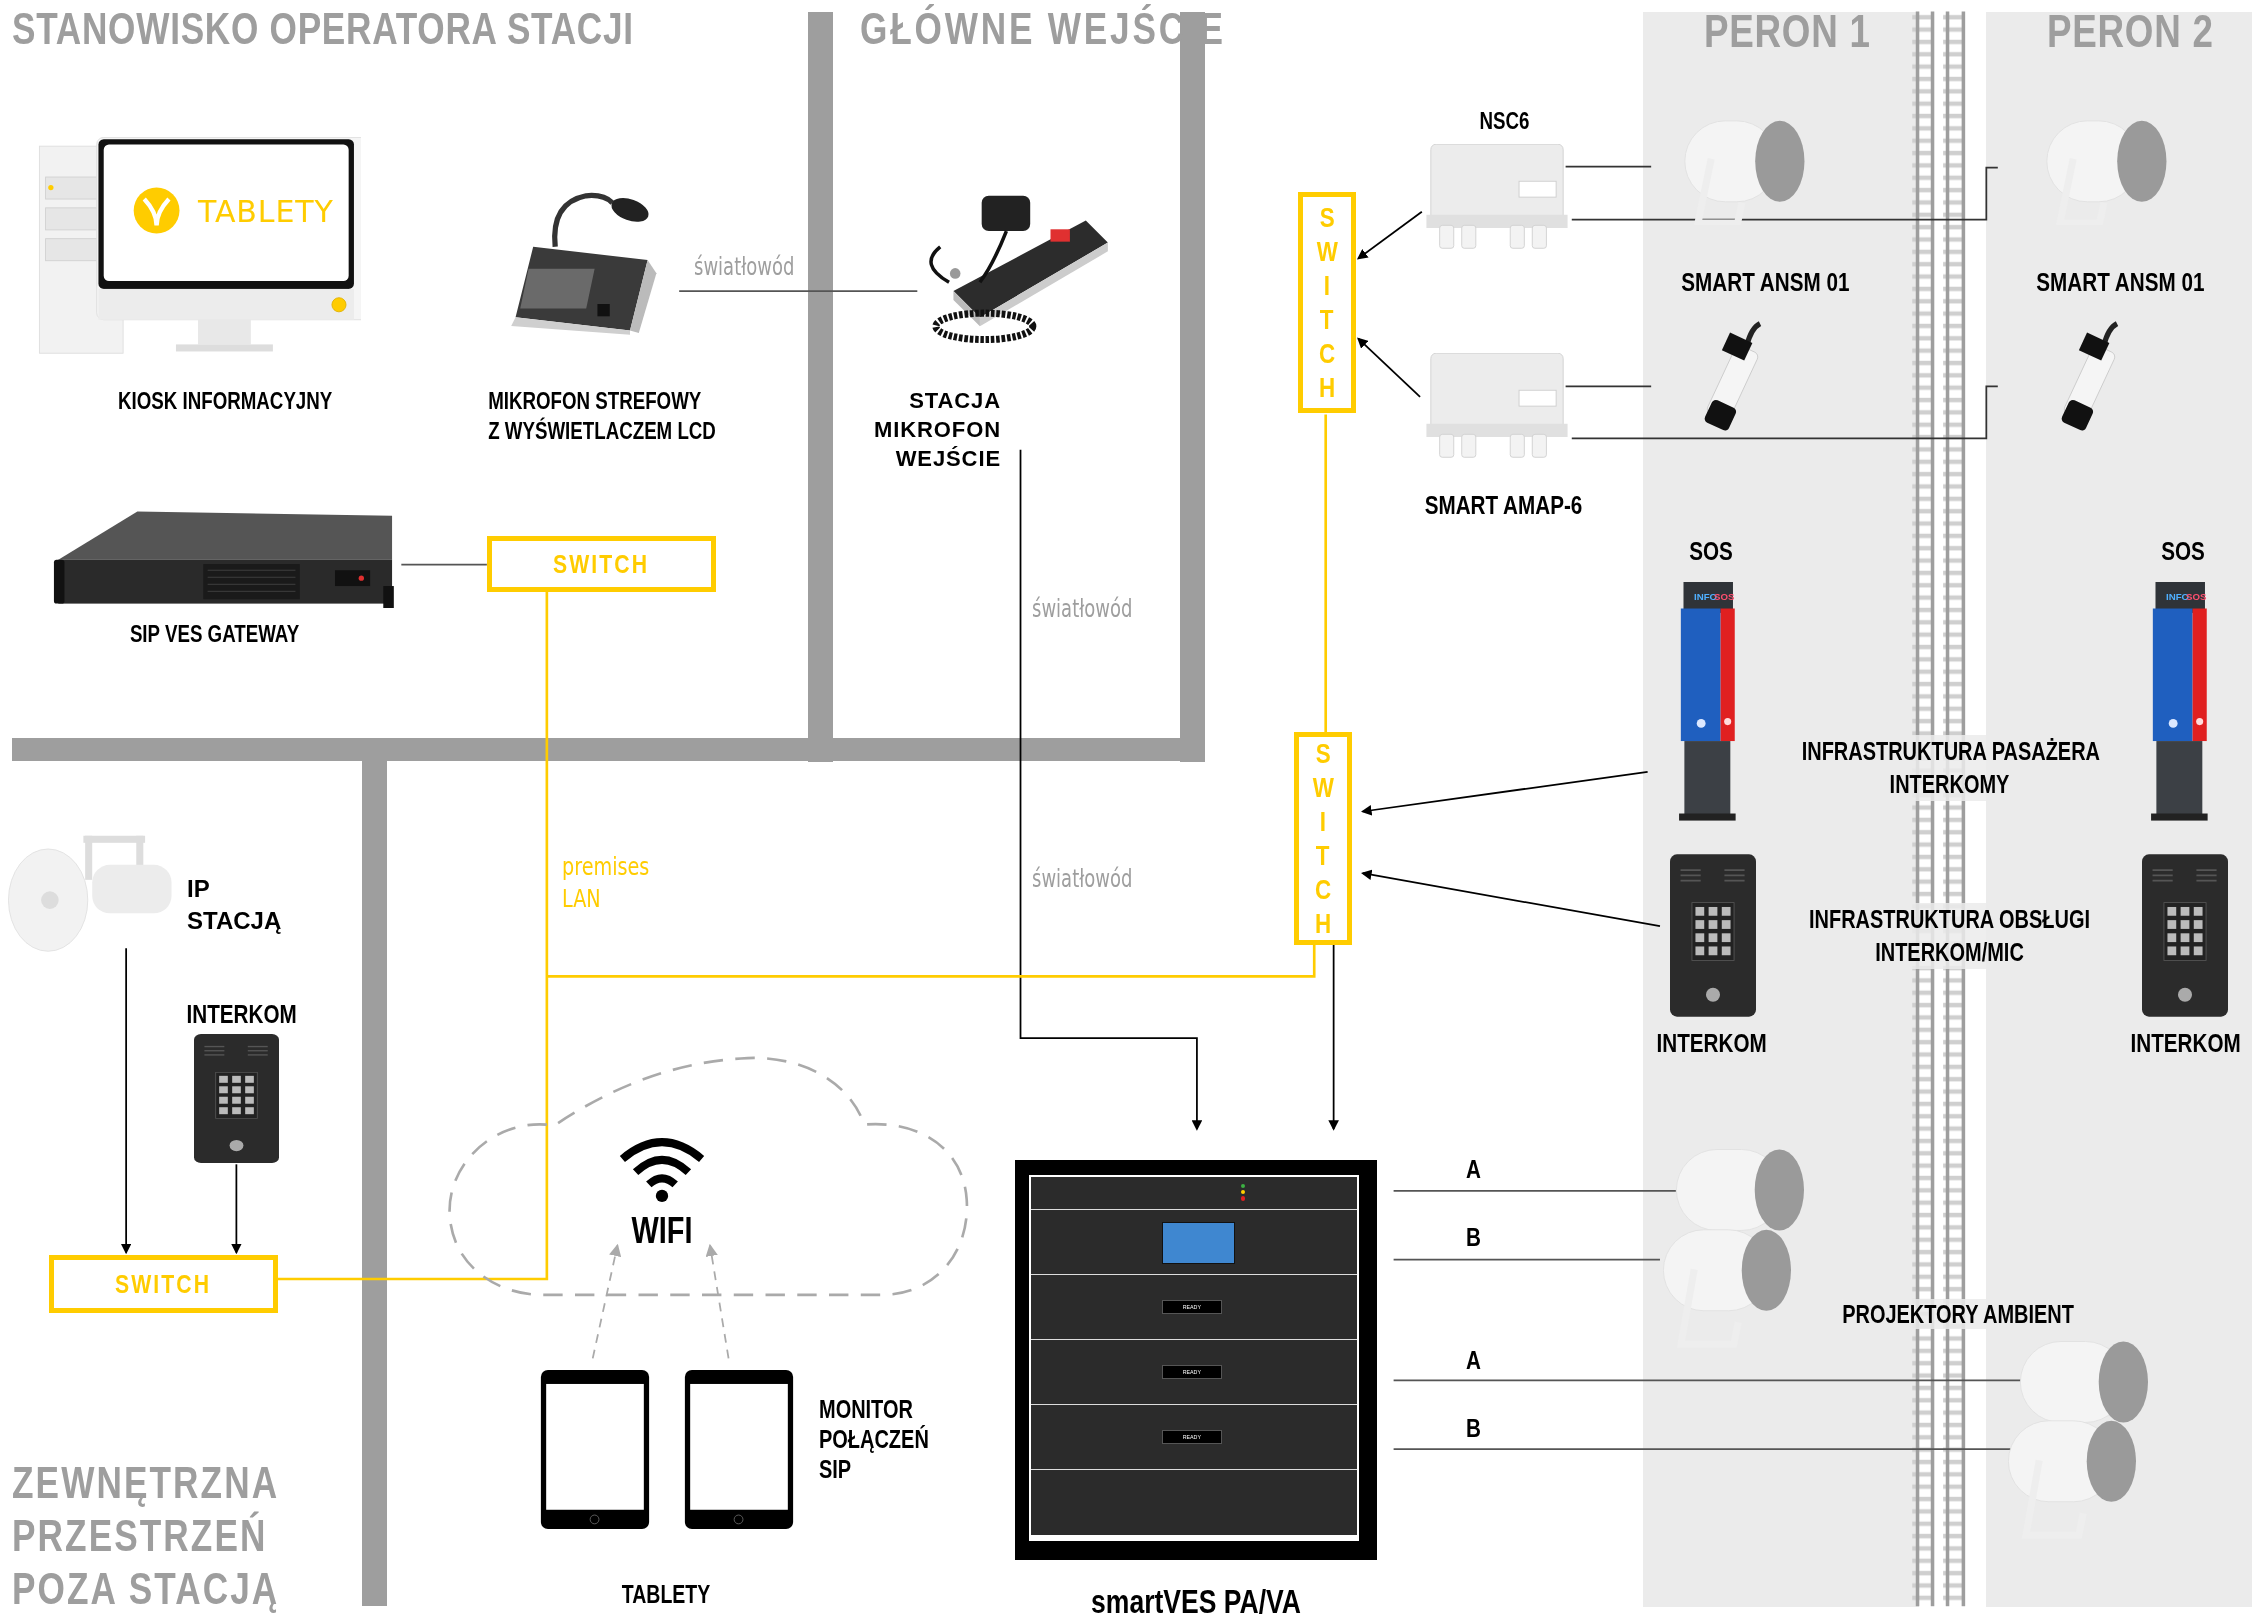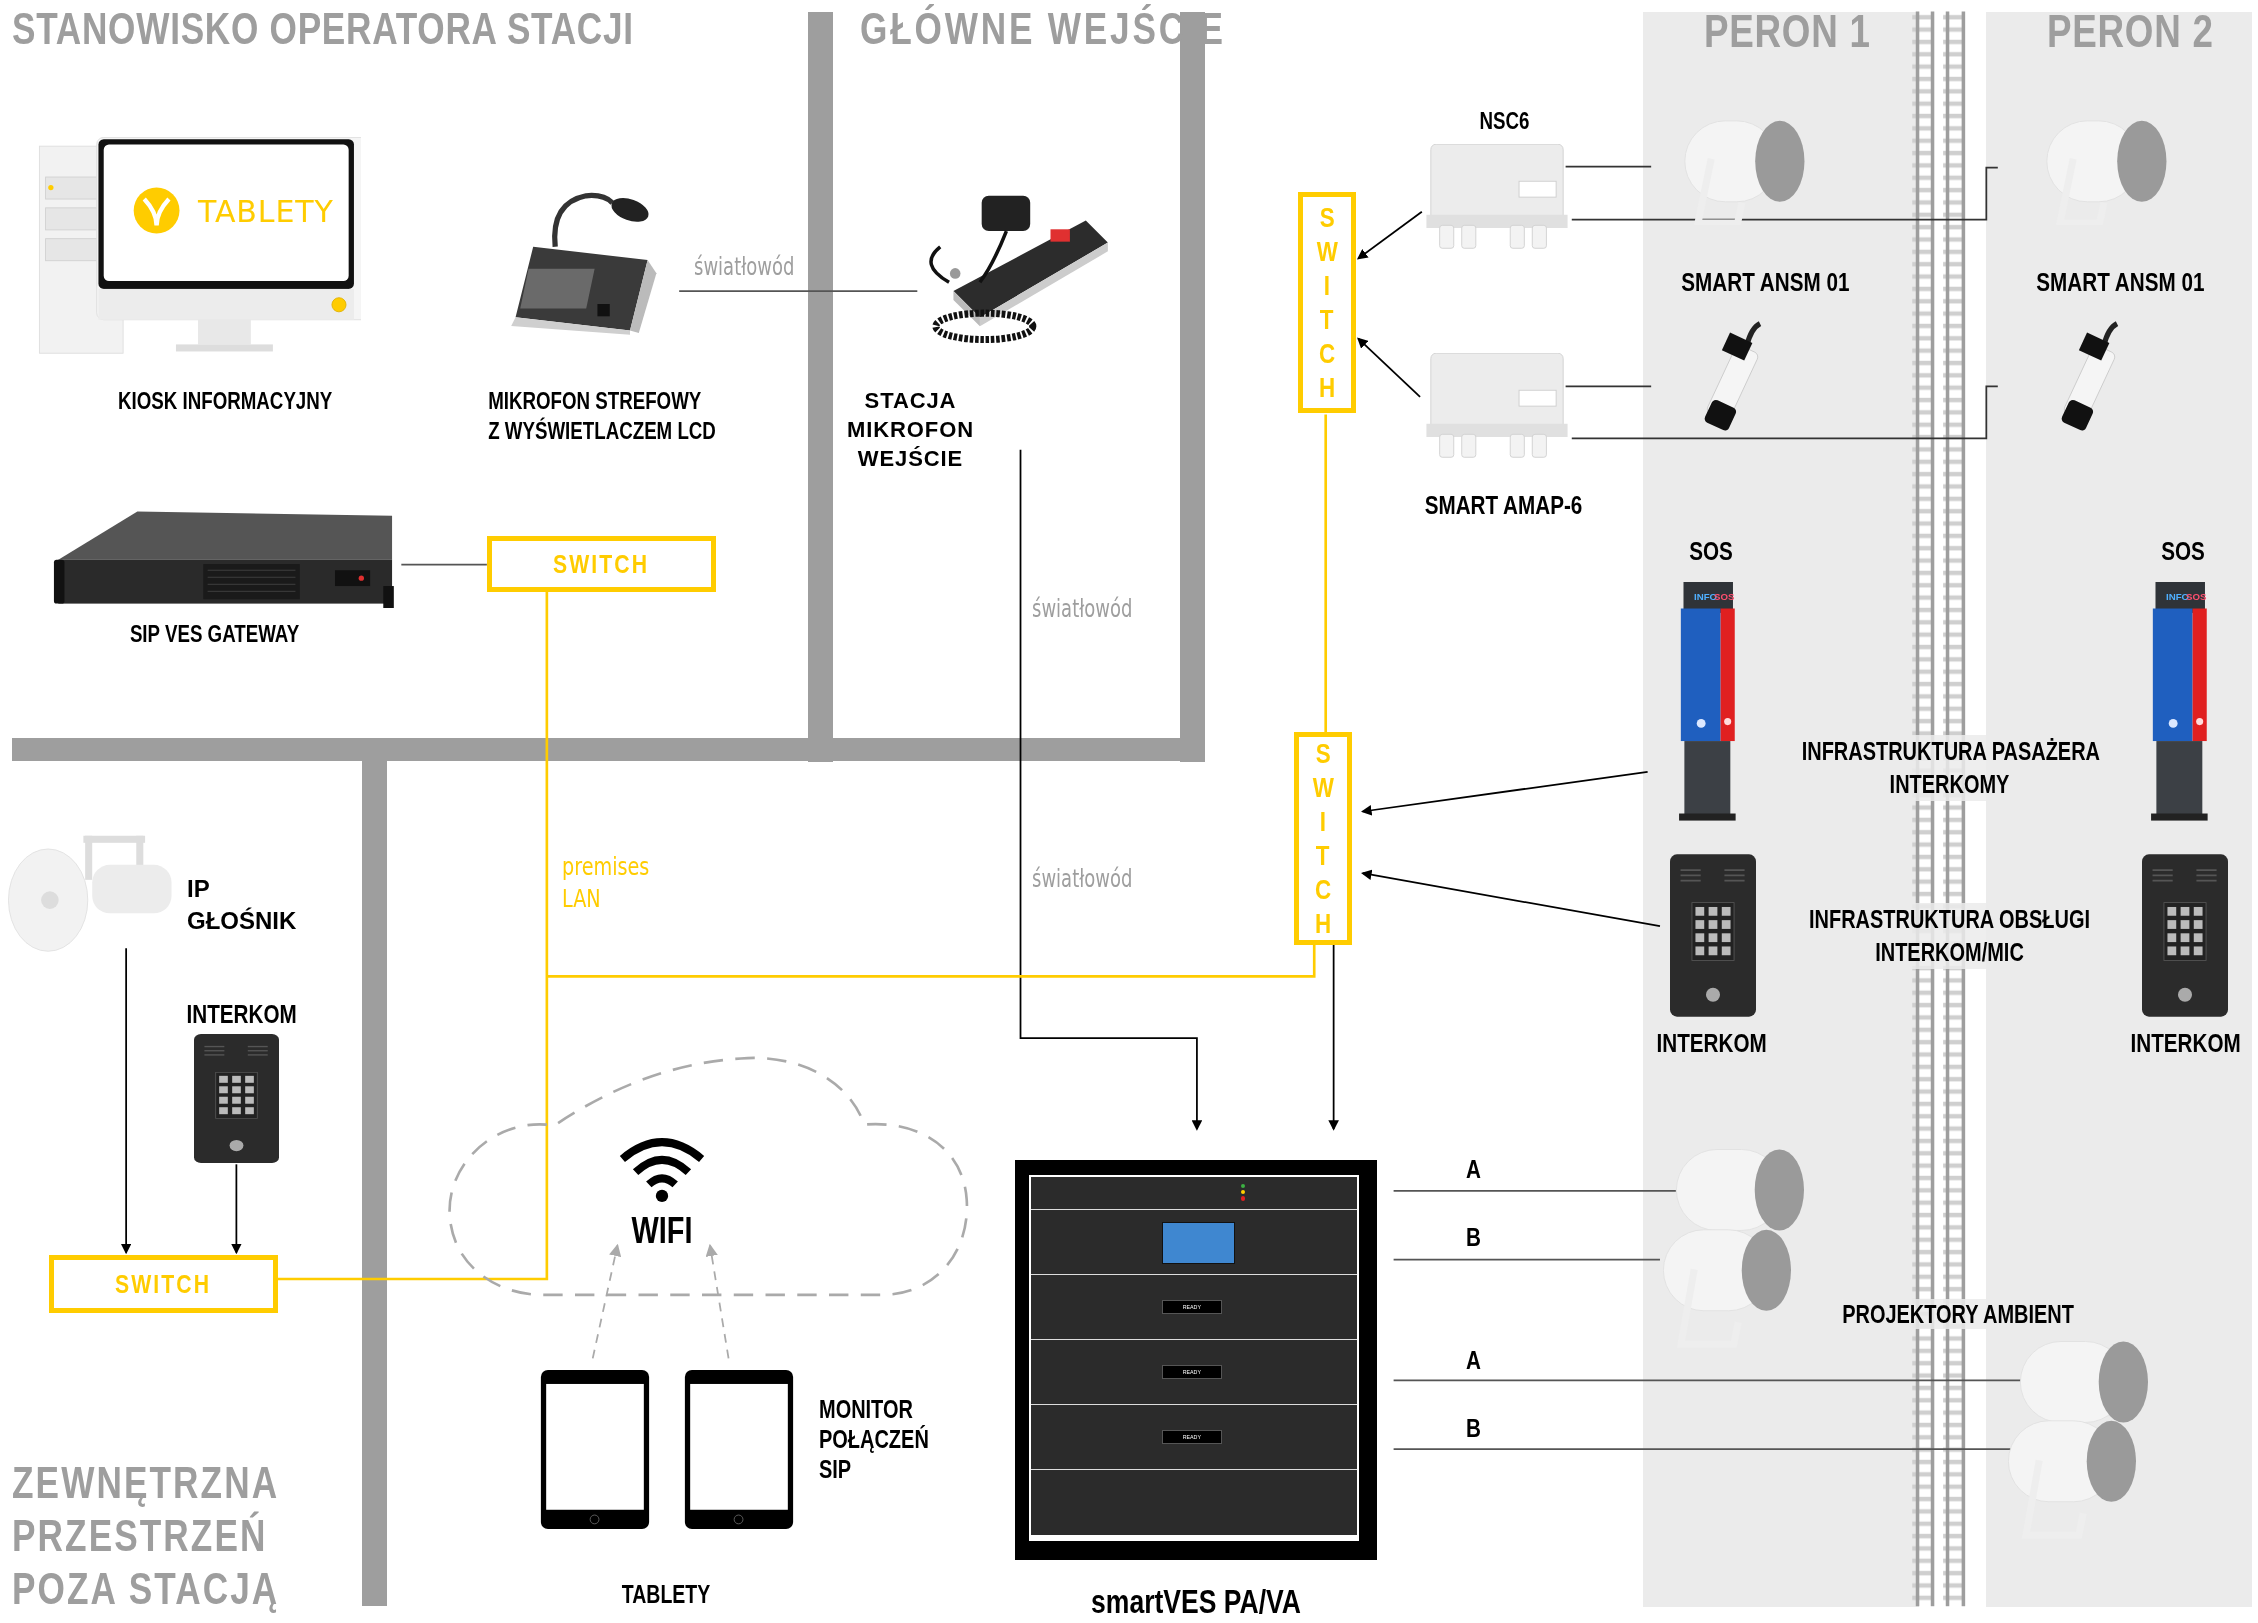--- a/index.html
+++ b/index.html
@@ -1,21 +1,21 @@
 <!DOCTYPE html>
 <html style="font-size:14px"><head>
 <meta charset="utf-8">
 <style>
   html, body { margin:0; padding:0; background:#ffffff; }
   body { width:2258px; height:1623px; position:relative; overflow:hidden; font-family:"Liberation Sans", sans-serif; }
   .abs { position:absolute; }
   .title-gray { color:#9e9e9e; font-weight:bold; font-family:"Liberation Sans", sans-serif; letter-spacing:0.9px; transform:scaleX(0.8); transform-origin:left top; }
   .lbl { color:#000; font-weight:bold; font-family:"Liberation Sans", sans-serif; font-size:24px; line-height:30px; transform:scaleX(0.78); transform-origin:center top; white-space:nowrap; text-align:center; }
   .lbl-left { transform-origin:left top; text-align:left; }
-  .lbl-right { transform-origin:right top; text-align:center; }
+  .lbl-right { transform-origin:right top; text-align:right; }
   .wall { position:absolute; background:#9e9e9e; }
   .platform { position:absolute; background:#ebebeb; }
   .switch-box { position:absolute; border:5.3px solid #ffcc00; box-sizing:border-box; color:#ffcc00; font-weight:bold; display:flex; align-items:center; justify-content:center; background:#fff; }
   .switch-box span { font-size:26.5px; letter-spacing:2.6px; transform:scaleX(0.8); display:inline-block; }
   .switch-v { flex-direction:column; }
   .switch-v span { display:block; line-height:34px; font-size:28px; letter-spacing:0; text-align:center; }
   .cable-label { position:absolute; font-size:24px; color:#9e9e9e; font-family:"DejaVu Sans", sans-serif; transform:scaleX(0.75); transform-origin:left top; white-space:nowrap; }
   .lan-label { position:absolute; font-size:24px; color:#ffcc00; font-family:"DejaVu Sans", sans-serif; line-height:32px; transform:scaleX(0.8); transform-origin:left top; }
   svg.lines { position:absolute; left:0; top:0; width:2258px; height:1623px; pointer-events:none; }
   .device { position:absolute; }
@@ -376,21 +376,21 @@
     <rect x="90" y="2" width="70" height="8" fill="#ddd"></rect>
     <rect x="92" y="2" width="8" height="50" fill="#ddd"></rect>
     <rect x="150" y="2" width="8" height="50" fill="#ddd"></rect>
     <rect x="100" y="35" width="90" height="55" rx="20" fill="#ececec"></rect>
     <ellipse cx="50" cy="75" rx="45" ry="58" fill="#f2f2f2" stroke="#e0e0e0"></ellipse>
     <circle cx="52" cy="75" r="10" fill="#ddd"></circle>
   </svg>
 </div>
 <div class="abs lbl lbl-left" style="left:187px; top:873px; font-size:24px; line-height:32px; transform:none;">
   <div>IP</div>
-  <div>GŁOŚNIK</div>
+  <div>STACJĄ</div>
 </div>
 <div class="abs lbl" style="left:172px; top:999px; width:132px; font-size:26.5px;">INTERKOM</div>
 <div class="device" style="left:194px; top:1034px; width:85px; height:129px;">
   <svg width="85" height="129" viewBox="0 0 98 185" preserveAspectRatio="none">
     <rect x="0" y="0" width="98" height="185" rx="8" fill="#2b2b2b"></rect>
     <g stroke="#555" stroke-width="2">
         <line x1="12" y1="18" x2="35" y2="18"></line>
         <line x1="12" y1="24" x2="35" y2="24"></line>
         <line x1="12" y1="30" x2="35" y2="30"></line>
         <line x1="62" y1="18" x2="85" y2="18"></line>

